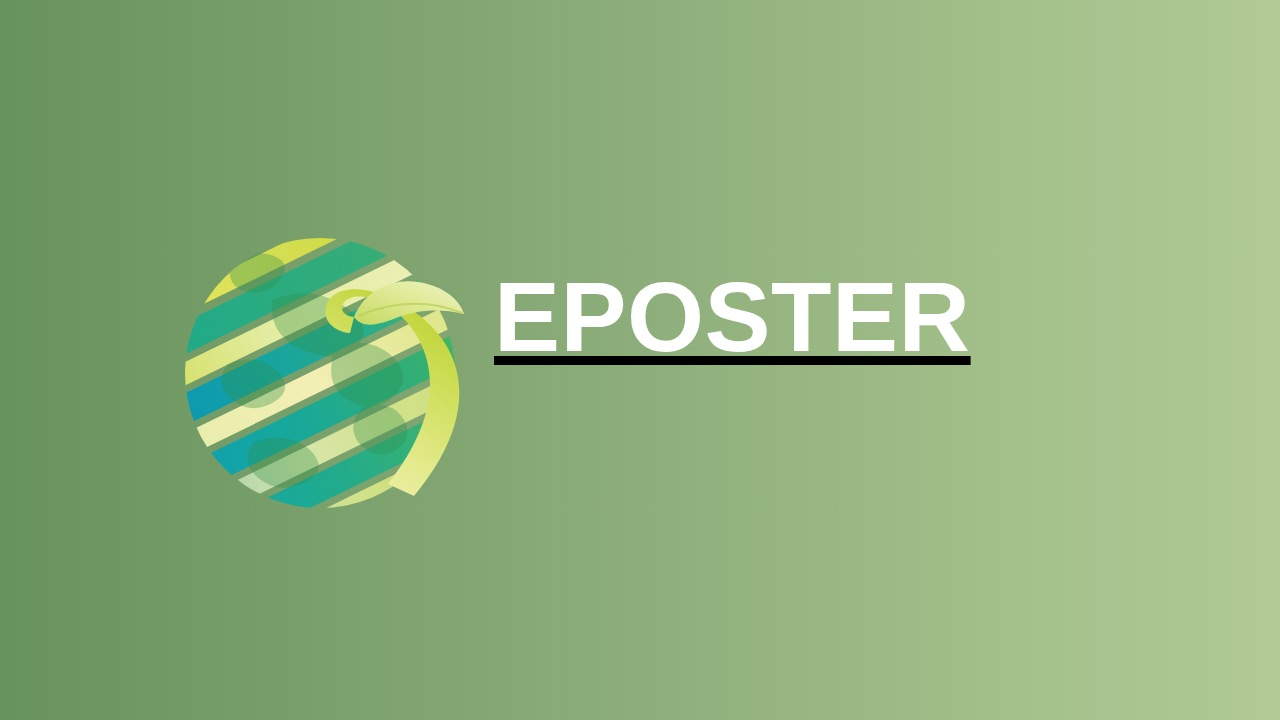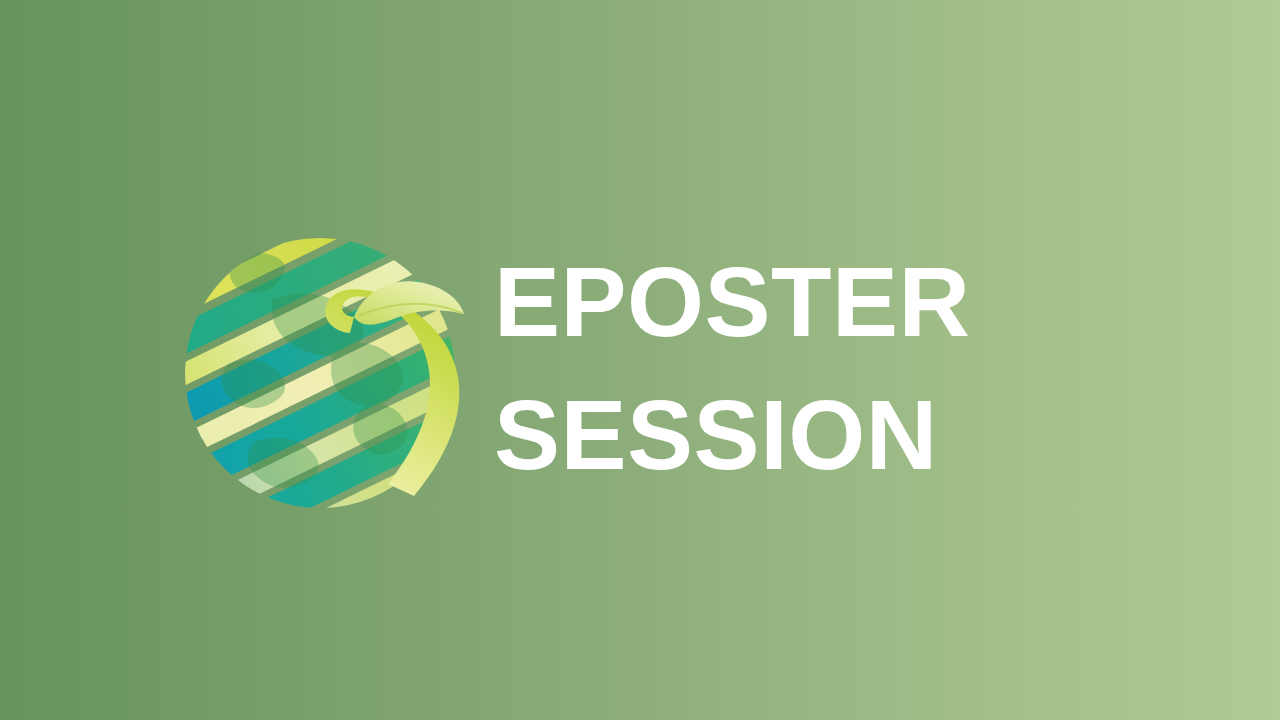--- a/index.html
+++ b/index.html
@@ -23,22 +23,23 @@
   #logo-mark {
     position: absolute;
     left: 168px;
     top: 196px;
     width: 300px;
     height: 326px;
   }
   #title-block {
     position: absolute;
     left: 494px;
-    top: 235px;
+    top: 250px;
     width: 680px;
+    text-decoration: underline;
   }
   .title-line {
     color: #ffffff;
     font-family: "Liberation Sans", sans-serif;
     font-weight: bold;
     font-size: 99px;
     line-height: 133px;
     letter-spacing: 0.5px;
     white-space: nowrap;
     margin: 0;
@@ -169,16 +170,15 @@
                C 196 96, 222 82, 250 86
                C 276 90, 292 104, 296 118
                C 272 112, 248 114, 228 122
                C 208 130, 194 132, 186 121 Z" fill="url(#gLeaf)"></path>
       <path d="M190 120 C 214 110, 252 100, 294 117" fill="none" stroke="#b9cf58" stroke-width="2.2" opacity="0.75"></path>
     </svg>
   </div>
 
   <div id="title-block">
     <div class="title-line">EPOSTER</div>
-    <div class="title-line">SESSION</div>
   </div>
 
 </div>
 
 </body></html>

